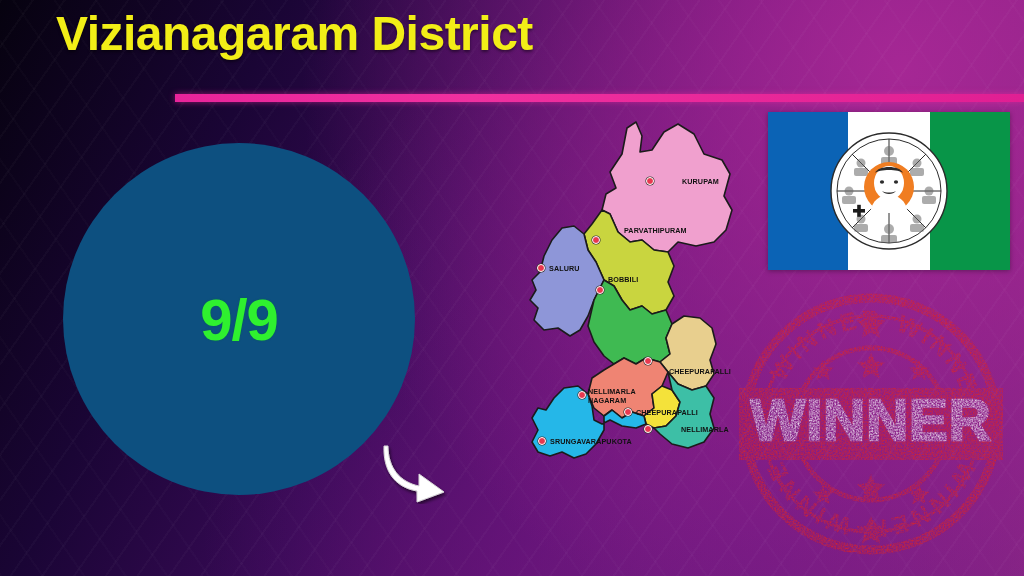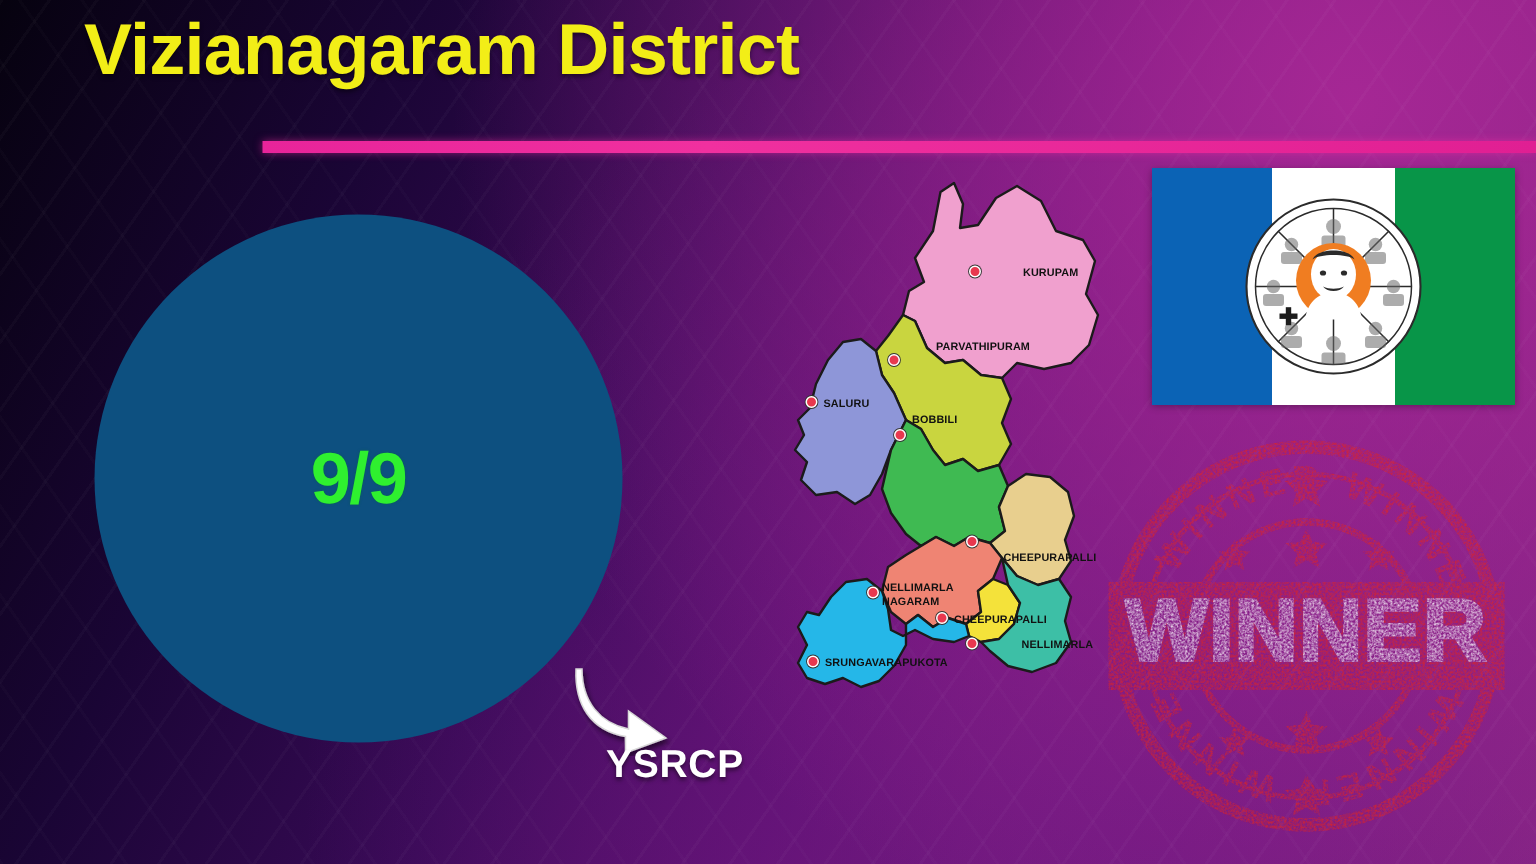--- a/index.html
+++ b/index.html
@@ -36,21 +36,21 @@
     box-shadow:0 0 6px rgba(240,40,160,.55);
   }
 
   
   #circle{
     position:absolute;left:63px;top:143px;width:352px;height:352px;
     border-radius:50%;background:#0d5080;
     display:flex;align-items:center;justify-content:center;
   }
   #circle-score{
-    font-size:48px;font-weight:bold;color:#2ff02f;letter-spacing:-1px;
+    font-size:58px;font-weight:bold;color:#2ff02f;letter-spacing:-1px;
     text-shadow:0 0 2px rgba(0,120,0,.35);
   }
 
   
   #arrow{position:absolute;left:382px;top:438px;width:70px;height:66px;}
   #party-label{
     position:absolute;left:390px;top:494px;width:120px;text-align:center;
     font-size:26px;font-weight:bold;color:#ffffff;letter-spacing:.5px;
     text-shadow:0 2px 3px rgba(0,0,0,.5);
   }
@@ -105,21 +105,20 @@
       <defs>
         <filter id="arrowShadow" x="-30%" y="-30%" width="180%" height="180%">
           <feDropShadow dx="1.5" dy="2.5" stdDeviation="1.8" flood-color="#000" flood-opacity="0.55"></feDropShadow>
         </filter>
       </defs>
       <g filter="url(#arrowShadow)">
         <path d="M6,8 C6,30 18,44 37,48 L37,36 L62,54 L35,64 L35,53 C12,49 1,32 2,8 Z" fill="#ffffff" stroke="#d8d8d8" stroke-width="1"></path>
       </g>
     </svg>
   </div>
-  <div id="party-label">YSRCP</div>
 
   <div id="map">
     <svg viewBox="0 0 240 360" width="240" height="360">
       <g stroke="#1b1b1b" stroke-width="1.6" stroke-linejoin="round">
 
         <path fill="#f0a0ce" d="M104,44 L109,18 L118,12 L124,26 L122,42 L134,40 L146,22 L160,14 L176,24 L186,44
                  L204,50 L212,64 L206,86 L214,100 L208,120 L196,132 L178,136 L160,132 L150,142
                  L136,140 L124,130 L112,132 L100,122 L92,104 L84,100 L88,84 L98,78 L92,62 Z"></path>
 
         <path fill="#c9d53f" d="M84,100 L92,104 L100,122 L112,132 L124,130 L136,140 L150,142 L156,156 L150,172

